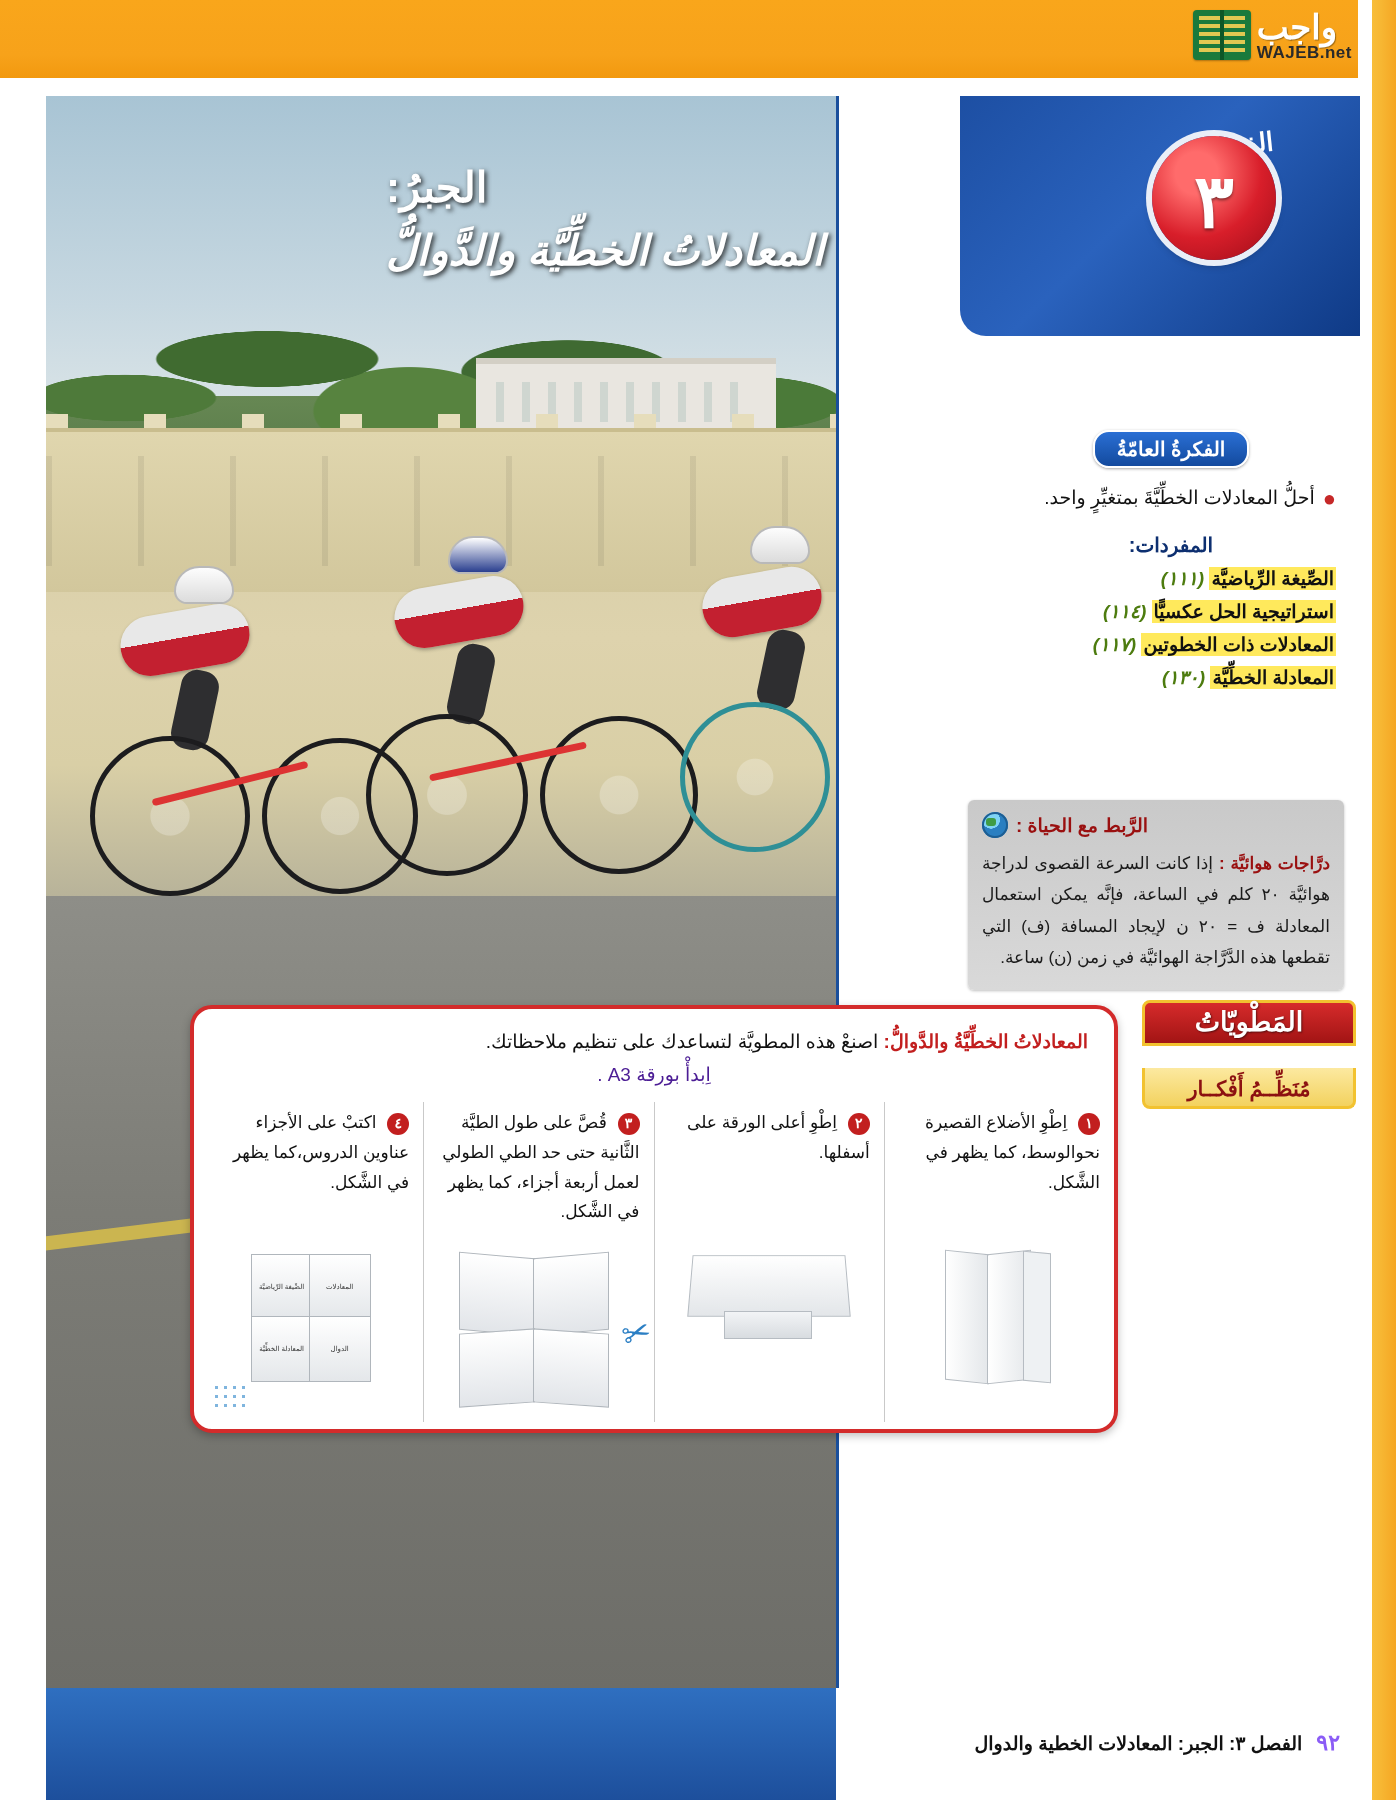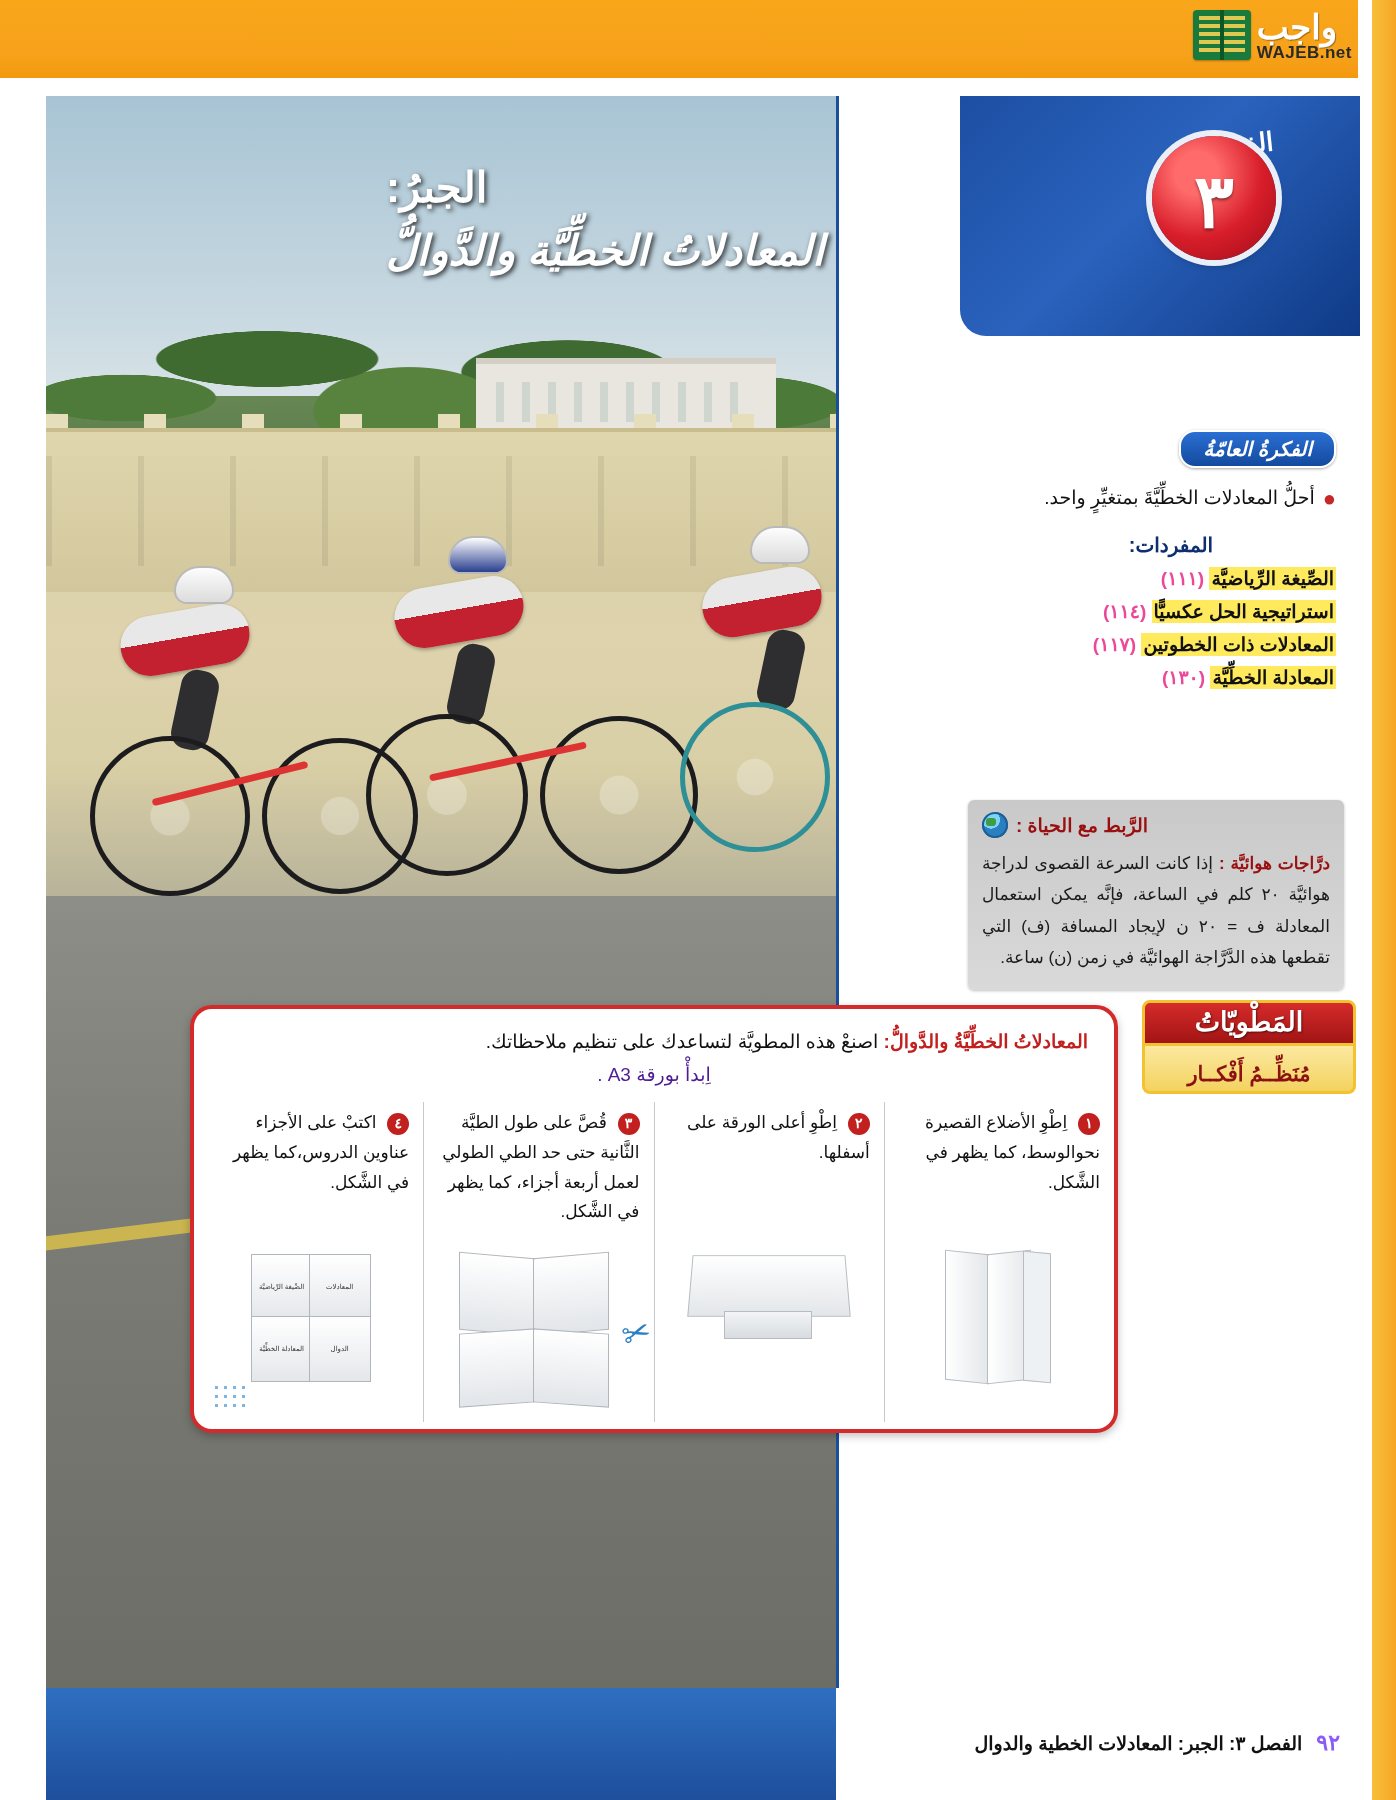--- a/index.html
+++ b/index.html
@@ -281,21 +281,21 @@
     display: inline-block;
     background: linear-gradient(to bottom,#2a6fd4,#134a9e);
     color: #ffffff;
     font-weight: bold;
     font-size: 20px;
     padding: 5px 22px;
     border-radius: 16px;
     border: 2px solid #ffffff;
     box-shadow: 0 1px 3px rgba(0,0,0,.35);
   }
-  .big-idea-wrap { text-align: right; font-style: italic; }
+  .big-idea-wrap { text-align: center; }
   .bullet-row {
     display: flex;
     gap: 8px;
     margin-top: 14px;
     direction: rtl;
     font-size: 19px;
     line-height: 1.7;
     color: #111;
   }
   .bullet-dot {
@@ -315,21 +315,21 @@
     margin-top: 10px;
     font-size: 19px;
     font-weight: bold;
     color: #111;
     direction: rtl;
   }
   .vocab-item .hl {
     background: #ffe95c;
     padding: 1px 2px;
   }
-  .vocab-item .pg { color: #ec4899; }
+  .vocab-item .pg { color: #4d7c0f; font-style: italic; }
 
   
   .life-box {
     position: absolute;
     right: 52px;
     top: 800px;
     width: 348px;
     background: linear-gradient(to bottom,#c9c9c9,#d9d9d9);
     border-radius: 6px;
     padding: 12px 14px 16px;
@@ -386,21 +386,22 @@
   }
   .fold-bottom {
     background: linear-gradient(to bottom,#fce9a0,#f3d25f);
     border: 3px solid #f2c230;
     border-top: none;
     border-radius: 0 0 8px 8px;
     color: #8c1111;
     font-weight: bold;
     font-size: 21px;
     text-align: center;
-    padding: 16px 0 5px;
+    padding: 9px 0 5px;
+    margin-top: 22px;
   }
 
   
   .fold-card {
     position: absolute;
     left: 190px;
     top: 1005px;
     width: 920px;
     height: 420px;
     background: #ffffff;

